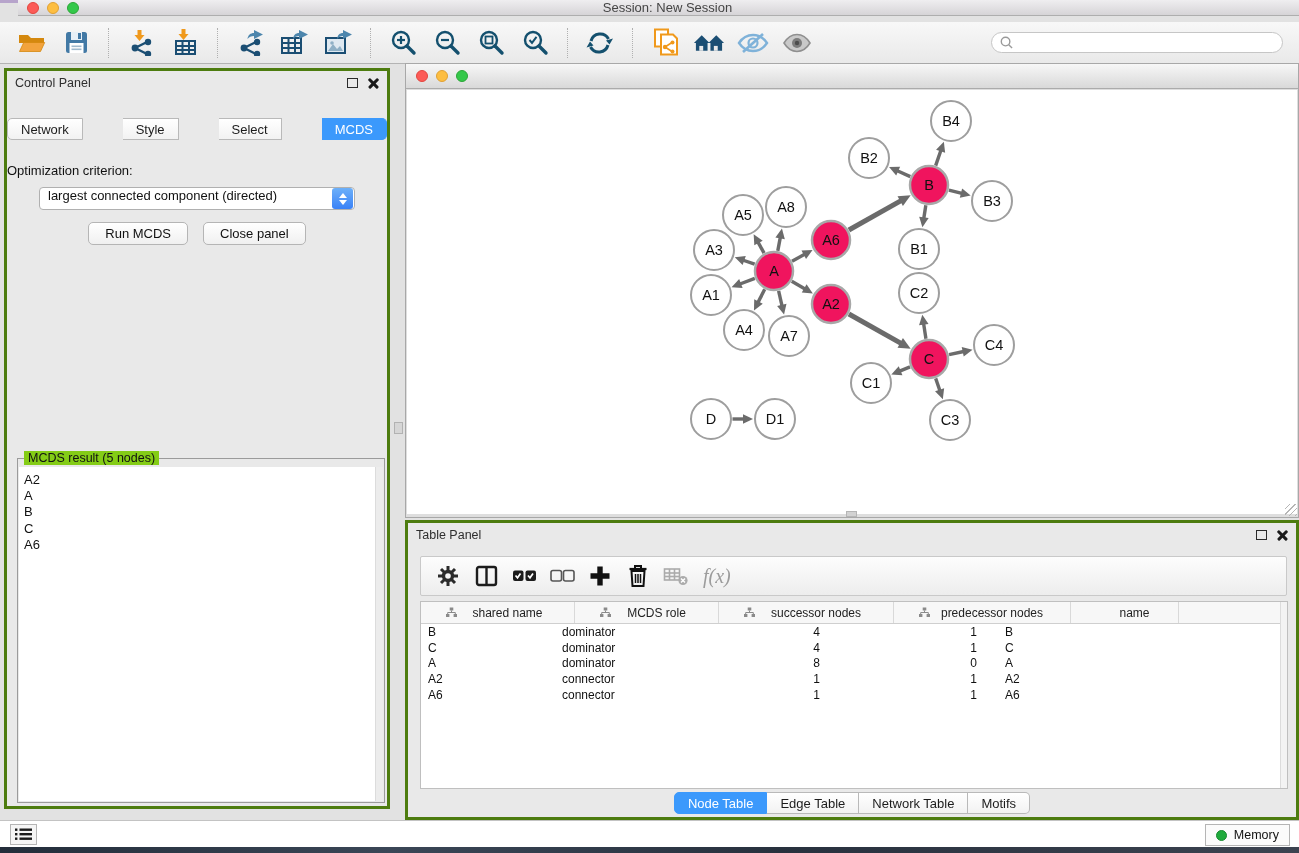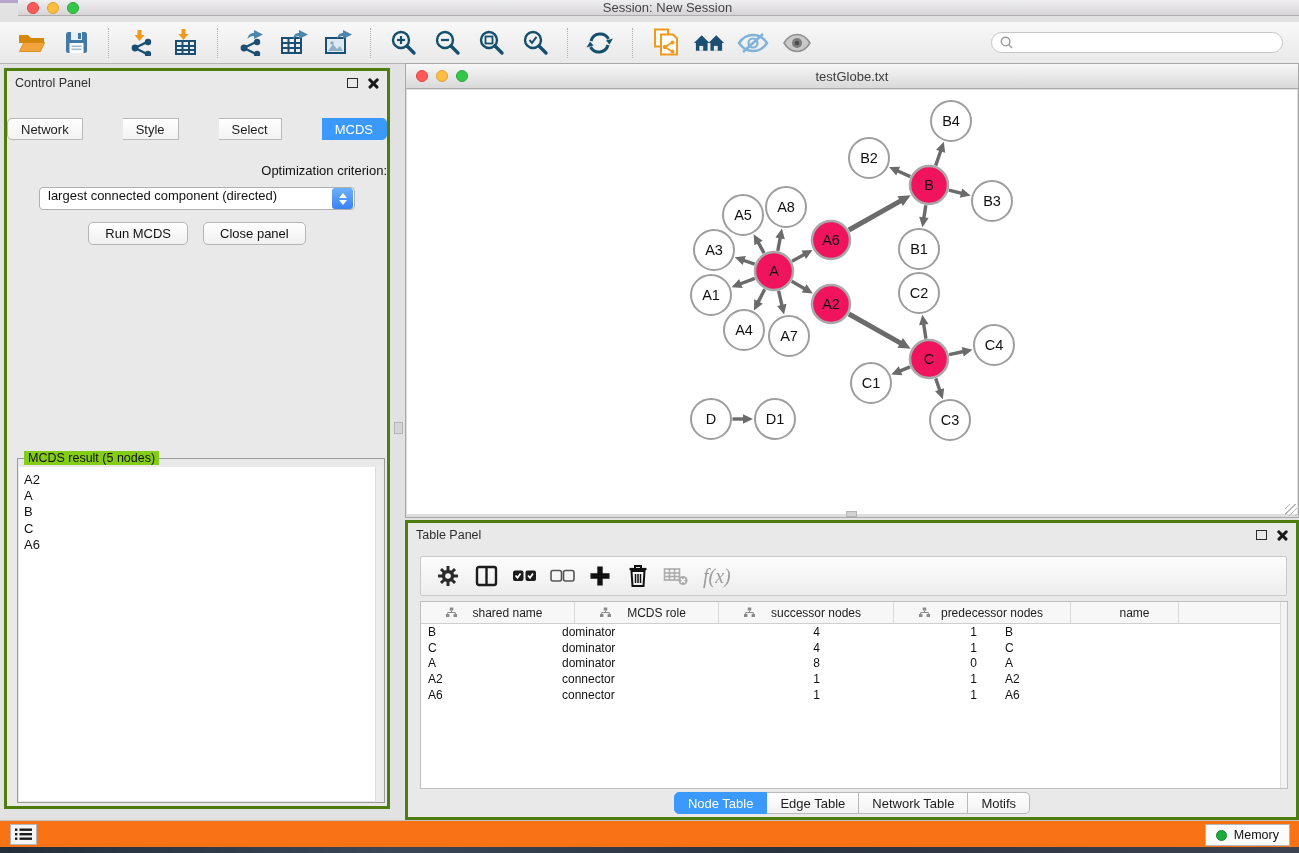--- a/index.html
+++ b/index.html
@@ -39,21 +39,21 @@
   .close-glyph:before,.close-glyph:after { content:""; position:absolute; left:-1px; top:4.5px; width:13px; height:2.6px; background:#1a1a1a; border-radius:1px; }
   .close-glyph:before{ transform:rotate(45deg);} .close-glyph:after{ transform:rotate(-45deg);}
 
   .seg-tabs { display:flex; justify-content:space-between; margin-top:23px; }
   .seg { border:1px solid #b9b9b9; border-left:none; background:linear-gradient(#ffffff,#f2f2f2);
     font-size:13px; color:#1c1c1c; height:22px; display:flex; align-items:center; justify-content:center; padding:0 13px; }
   .seg:first-child { border-left:1px solid #b9b9b9; border-radius:5px 0 0 5px; }
   .seg:last-child { border-radius:0 5px 5px 0; }
   .seg.active { background:#3b99fc; color:#fff; border-color:#3b99fc; }
 
-  .opt-label { text-align:right; margin-top:23px; font-size:13px; color:#111; }
+  .opt-label { text-align:left; margin-top:23px; font-size:13px; color:#111; }
   .dropdown { margin:9px auto 0; width:316px; height:23px; background:#fff; border:1px solid #b0b0b0;
     border-radius:4px; display:flex; align-items:flex-start; }
   .dropdown .val { flex:1; font-size:13px; color:#111; padding-left:8px; white-space:nowrap; }
   .dd-step { width:21px; height:21px; margin-right:1px; border-radius:3px;
     background:linear-gradient(#6db0f9,#3a82f7); display:flex; flex-direction:column; align-items:center; justify-content:center; gap:2px; }
   .dd-step .up    { width:0;height:0;border-left:4px solid transparent;border-right:4px solid transparent;border-bottom:5px solid #fff; }
   .dd-step .down  { width:0;height:0;border-left:4px solid transparent;border-right:4px solid transparent;border-top:5px solid #fff; }
   .btn-row { display:flex; justify-content:center; gap:15px; margin-top:12px; }
   .mac-btn { height:23px; padding:0 16px; background:linear-gradient(#ffffff,#f0f0f0);
     border:1px solid #b5b5b5; border-radius:5px; font-size:13px; color:#111; display:flex; align-items:center; }
@@ -93,21 +93,21 @@
   .dt-hcell .hicon { position:absolute; left:5px; }
   .dt-row { display:flex; height:15.7px; align-items:center; }
   .dt-cell { font-size:12px; color:#111; white-space:nowrap; overflow:hidden; }
   .al { padding-left:7px; text-align:left; }
   .ar { padding-right:14px; text-align:right; }
   .an { padding-left:14px; text-align:left; }
 
   .table-tabs { position:absolute; left:0; right:0; top:269px; display:flex; justify-content:center; }
 
   
-  .statusbar { left:0; top:820px; width:1299px; height:27px; background:#f97316; border-top:1px solid #c3c3c3; }
+  .statusbar { left:0; top:820px; width:1299px; height:27px; background:#ffffff; border-top:1px solid #c3c3c3; }
   .list-btn { position:absolute; left:10px; top:3px; width:27px; height:21px; background:#f5f5f5; border:1px solid #b5b5b5; display:flex; align-items:center; justify-content:center; }
   .memory-btn { position:absolute; right:9px; top:3px; height:22px; padding:0 10px;
     background:#fbfbfb; border:1px solid #b5b5b5; display:flex; align-items:center; gap:7px; font-size:12.5px; color:#111; }
   .mem-dot { width:11px; height:11px; border-radius:50%; background:#1faa3c; border:1px solid #178a30; }
   .bottom-strip { left:0; top:847px; width:1299px; height:6px;
     background:linear-gradient(90deg,#232d3a,#3a4656 30%,#28313e 60%,#3c4350); }
 </style>
 </head>
 <body>
 
@@ -316,21 +316,20 @@
         <div class="item">A6</div>
       </div>
     <div class="result-scroll"></div>
   </div>
 </div>
 
 <div class="abs split-thumb"></div>
 
 <div class="abs net-frame">
   <div class="net-titlebar">
-    <div class="title">testGlobe.txt</div>
     <div class="lights" style="margin-left:10px;">
       <div class="light red"></div>
       <div class="light yellow"></div>
       <div class="light green"></div>
     </div>
   </div>
   <div class="net-canvas">
     <svg id="graph-svg" width="892" height="424" viewBox="0 0 892 424">
         <g>
           <line x1="347.84300143395615" y1="188.29790421563575" x2="332.96911978279803" y2="193.9641448446484" stroke="#6b6b6b" stroke-width="3.4"></line>

